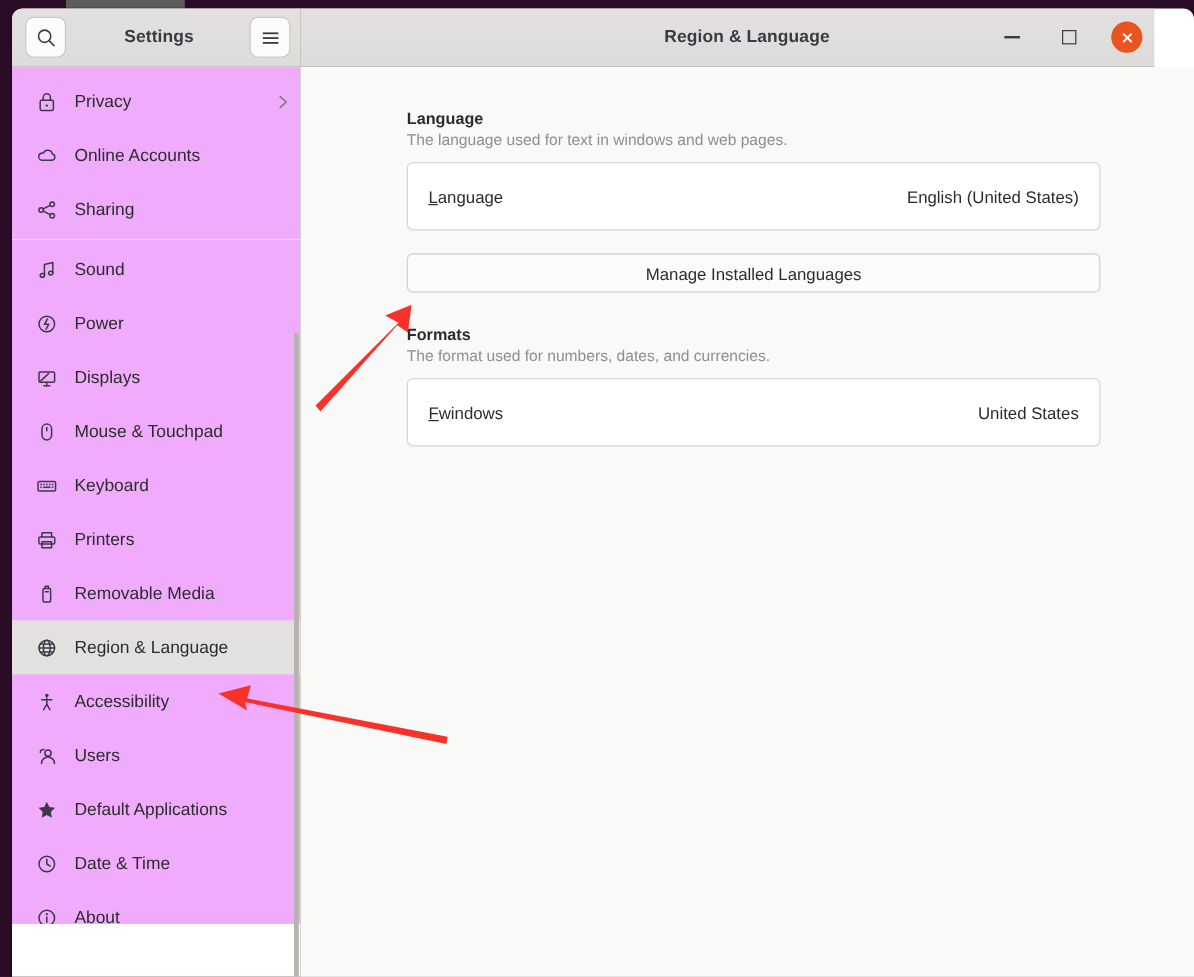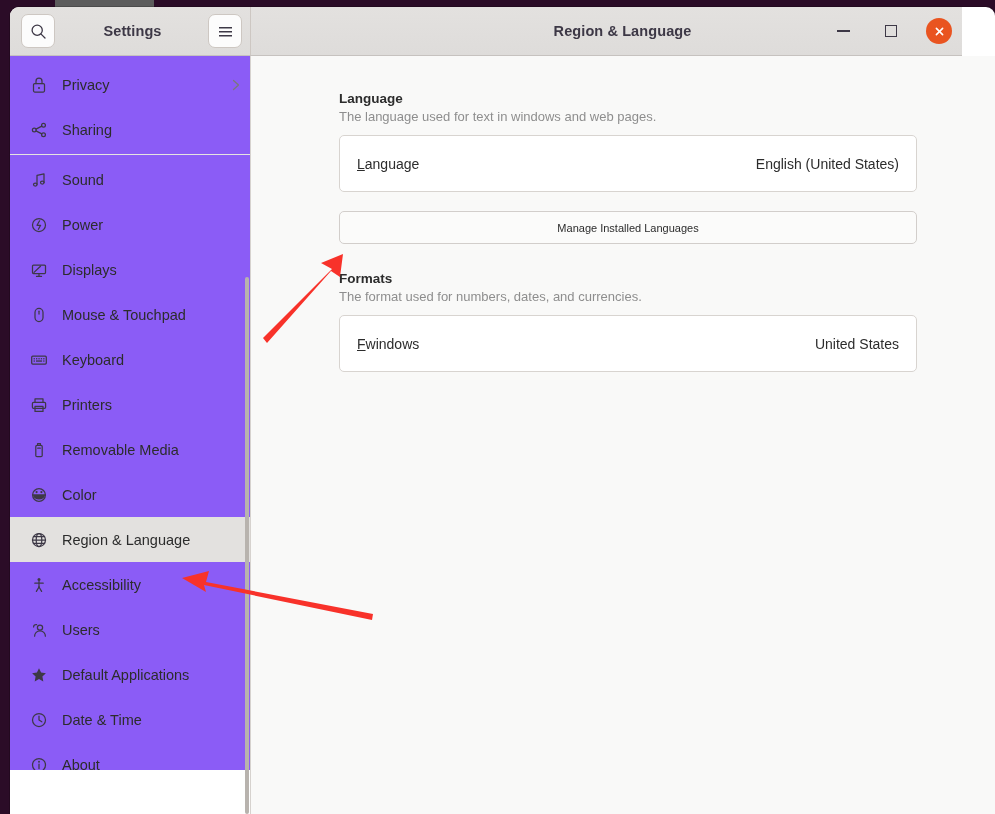--- a/index.html
+++ b/index.html
@@ -161,21 +161,21 @@
     top: 49px;
     width: 985px;
     height: 758px;
   }
   #sidebar {
     position: absolute;
     left: 0;
     top: 0;
     width: 240px;
     height: 714px;
-    background: #8b5cf6;
+    background: #f0abfc;
     overflow: hidden;
   }
   #sidebar-list {
     position: relative;
     padding-top: 6px;
   }
   .nav-item {
     position: relative;
     height: 45px;
     display: flex;
@@ -284,21 +284,21 @@
   #manage-languages-button {
     margin-top: 19px;
     height: 33px;
     background: #fbfbfa;
     border: 1px solid #d2cecb;
     border-radius: 5px;
     box-sizing: border-box;
     display: flex;
     align-items: center;
     justify-content: center;
-    font-size: 11px;
+    font-size: 14px;
     color: #2c2c2c;
     cursor: pointer;
   }
   #formats-section { margin-top: 27px; }
 
   
   #annotations {
     position: absolute;
     left: 0;
     top: 0;
@@ -372,20 +372,28 @@
             <span class="nav-label">Privacy</span>
             <span class="nav-chevron">
               <svg width="12" height="14" viewBox="0 0 12 14">
                 <polyline points="3.5,2.5 8.5,7 3.5,11.5" fill="none" stroke="#7a7a7a" stroke-width="1.3" stroke-linecap="round" stroke-linejoin="round"></polyline>
               </svg>
             </span>
           </div>
           <div class="nav-item">
             <span class="nav-icon">
               <svg width="20" height="20" viewBox="0 0 20 20">
+                <path d="M5.5 13.5h9a2.6 2.6 0 0 0 .2-5.1 4 4 0 0 0-7.6-.8 2.8 2.8 0 0 0-1.6 5.9z" stroke="#3d3846" fill="none" stroke-width="1.25" stroke-linecap="round" stroke-linejoin="round"></path>
+              </svg>
+            </span>
+            <span class="nav-label">Online Accounts</span>
+          </div>
+          <div class="nav-item">
+            <span class="nav-icon">
+              <svg width="20" height="20" viewBox="0 0 20 20">
                 <circle cx="14.5" cy="5.2" r="1.9" stroke="#3d3846" fill="none" stroke-width="1.25" stroke-linecap="round" stroke-linejoin="round"></circle>
                 <circle cx="5.3" cy="10" r="1.9" stroke="#3d3846" fill="none" stroke-width="1.25" stroke-linecap="round" stroke-linejoin="round"></circle>
                 <circle cx="14.5" cy="14.8" r="1.9" stroke="#3d3846" fill="none" stroke-width="1.25" stroke-linecap="round" stroke-linejoin="round"></circle>
                 <line x1="7" y1="9.1" x2="12.8" y2="6.1" stroke="#3d3846" fill="none" stroke-width="1.25" stroke-linecap="round" stroke-linejoin="round"></line>
                 <line x1="7" y1="10.9" x2="12.8" y2="13.9" stroke="#3d3846" fill="none" stroke-width="1.25" stroke-linecap="round" stroke-linejoin="round"></line>
               </svg>
             </span>
             <span class="nav-label">Sharing</span>
           </div>
           <div class="nav-divider"></div>
@@ -459,31 +467,20 @@
           <div class="nav-item">
             <span class="nav-icon">
               <svg width="20" height="20" viewBox="0 0 20 20">
                 <rect x="6.8" y="5.4" width="6.4" height="11.2" rx="1.2" stroke="#3d3846" fill="none" stroke-width="1.25" stroke-linecap="round" stroke-linejoin="round"></rect>
                 <path d="M8.6 5.4V3.6h2.8v1.8" stroke="#3d3846" fill="none" stroke-width="1.25" stroke-linecap="round" stroke-linejoin="round"></path>
                 <line x1="8.7" y1="8.2" x2="11.3" y2="8.2" stroke="#3d3846" fill="none" stroke-width="1.25" stroke-linecap="round" stroke-linejoin="round"></line>
               </svg>
             </span>
             <span class="nav-label">Removable Media</span>
           </div>
-          <div class="nav-item">
-            <span class="nav-icon">
-              <svg width="20" height="20" viewBox="0 0 20 20">
-                <circle cx="10" cy="10" r="6.4" stroke="#3d3846" fill="none" stroke-width="1.25" stroke-linecap="round" stroke-linejoin="round"></circle>
-                <path d="M3.7 9.2a6.4 6.4 0 0 0 12.6 0z" fill="#3d3846" stroke="none"></path>
-                <circle cx="7.6" cy="7.1" r="1.1" fill="#3d3846"></circle>
-                <circle cx="12.4" cy="7.1" r="1.1" fill="#3d3846"></circle>
-              </svg>
-            </span>
-            <span class="nav-label">Color</span>
-          </div>
           <div class="nav-item selected">
             <span class="nav-icon">
               <svg width="20" height="20" viewBox="0 0 20 20">
                 <circle cx="10" cy="10" r="6.5" stroke="#3d3846" fill="none" stroke-width="1.25" stroke-linecap="round" stroke-linejoin="round"></circle>
                 <ellipse cx="10" cy="10" rx="2.8" ry="6.5" stroke="#3d3846" fill="none" stroke-width="1.25" stroke-linecap="round" stroke-linejoin="round"></ellipse>
                 <line x1="3.5" y1="10" x2="16.5" y2="10" stroke="#3d3846" fill="none" stroke-width="1.25" stroke-linecap="round" stroke-linejoin="round"></line>
                 <line x1="4.5" y1="6.6" x2="15.5" y2="6.6" stroke="#3d3846" fill="none" stroke-width="1.25" stroke-linecap="round" stroke-linejoin="round"></line>
                 <line x1="4.5" y1="13.4" x2="15.5" y2="13.4" stroke="#3d3846" fill="none" stroke-width="1.25" stroke-linecap="round" stroke-linejoin="round"></line>
               </svg>
             </span>

